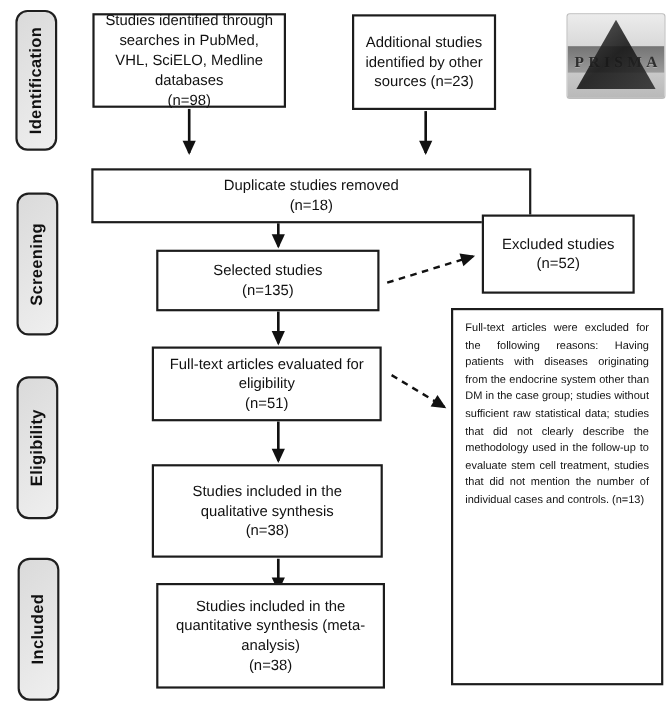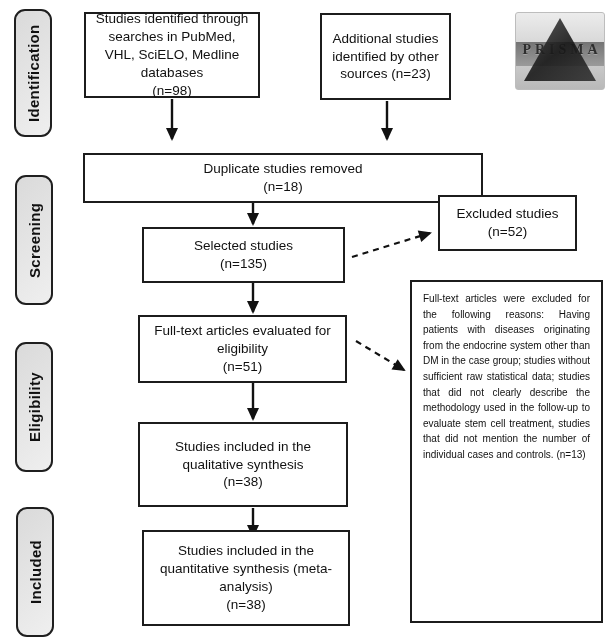--- a/index.html
+++ b/index.html
@@ -35,21 +35,21 @@
   }
   .logo{
     position:absolute;left:515px;top:12px;width:90px;height:78px;z-index:2;
     background:linear-gradient(#ececec,#b9b9b9);
     border:1px solid #bdbdbd;border-radius:3px;box-sizing:border-box;
     overflow:hidden;
   }
   .logo-band{
     position:absolute;left:0;right:0;top:29px;height:24px;
     background:linear-gradient(#747474,#9a9a9a);
-    display:flex;align-items:flex-start;justify-content:center;
+    display:flex;align-items:flex-end;justify-content:center;
   }
   .logo-text{
     font-family:"Liberation Serif","DejaVu Serif",serif;
     font-size:14px;font-weight:700;letter-spacing:4px;color:#2e2e2e;
     text-shadow:0 1px 0 rgba(255,255,255,0.25);
     padding-left:4px;
   }
   .logo-tri{position:absolute;left:0;top:0;}
 </style>
 </head>
@@ -92,21 +92,21 @@
   <div class="box" style="left:83px;top:153px;width:400px;height:50px">
     <span class="t">Duplicate studies removed</span>
     <span class="t">(n=18)</span>
   </div>
 
   <div class="box" style="left:142px;top:227px;width:203px;height:56px">
     <span class="t">Selected studies</span>
     <span class="t">(n=135)</span>
   </div>
 
-  <div class="box" style="left:438px;top:195px;width:139px;height:56px">
+  <div class="box" style="left:438px;top:195px;width:139px;height:72px">
     <span class="t">Excluded studies</span>
     <span class="t">(n=52)</span>
   </div>
 
   <div class="box" style="left:138px;top:315px;width:209px;height:68px">
     <span class="t">Full-text articles evaluated for eligibility</span>
     <span class="t">(n=51)</span>
   </div>
 
   <div class="box reasons" style="left:410px;top:280px;width:193px;height:343px">Full-text articles were excluded for the following reasons: Having patients with diseases originating from the endocrine system other than DM in the case group; studies without sufficient raw statistical data; studies that did not clearly describe the methodology used in the follow-up to evaluate stem cell treatment, studies that did not mention the number of individual cases and controls. (n=13)</div>

